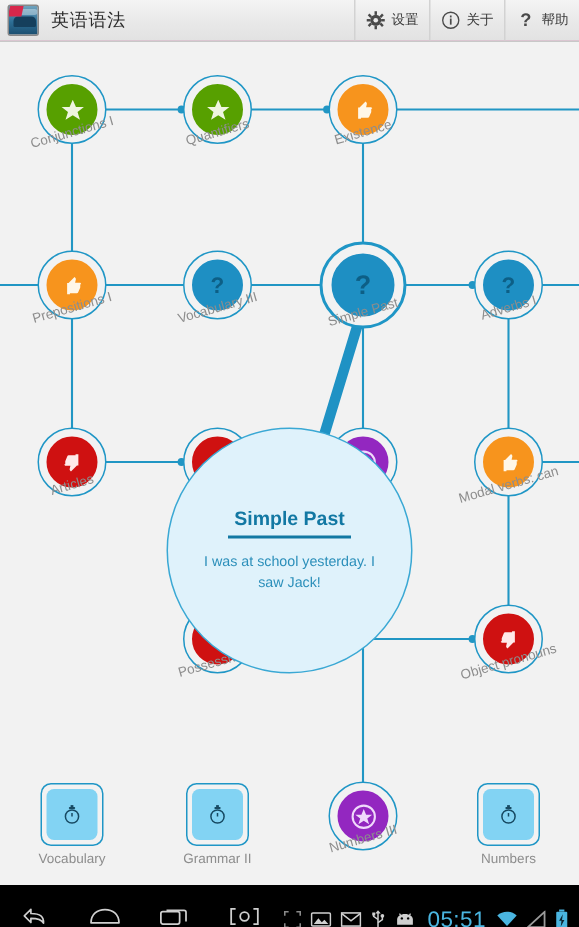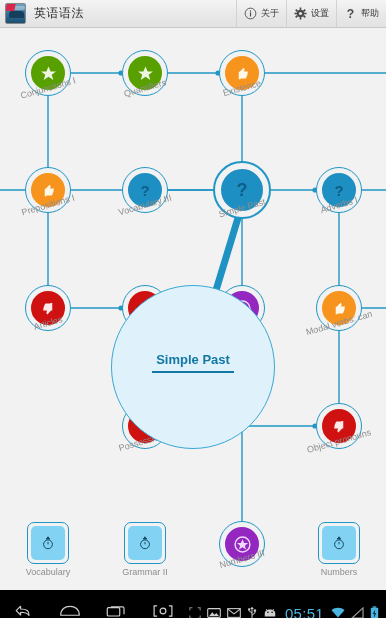--- a/index.html
+++ b/index.html
@@ -276,31 +276,20 @@
 
   <div id="actionbar">
     <div class="app-icon">
       <div class="shine"></div>
       <div class="car"></div>
       <div class="flag"></div>
     </div>
     <div id="app-title">英语语法</div>
 
     <div id="ab-actions">
-
-      <div class="ab-item">
-        <span class="ab-glyph">
-          <svg width="13" height="13" viewBox="0 0 16 16">
-            <circle cx="8" cy="8" r="6.6" fill="none" stroke="#4a4a4a" stroke-width="1.1"></circle>
-            <rect x="7.3" y="6.6" width="1.4" height="5" fill="#4a4a4a"></rect>
-            <rect x="7.3" y="4.1" width="1.4" height="1.6" fill="#4a4a4a"></rect>
-          </svg>
-        </span>
-        <span class="ab-label">关于</span>
-      </div>
 
       <div class="ab-item">
         <span class="ab-glyph">
           <svg width="13" height="13" viewBox="0 0 16 16">
             <g fill="#4a4a4a">
               <rect x="7" y="0.6" width="2" height="3"></rect>
               <rect x="7" y="12.4" width="2" height="3"></rect>
               <rect x="0.6" y="7" width="3" height="2"></rect>
               <rect x="12.4" y="7" width="3" height="2"></rect>
               <rect x="2.2" y="2.8" width="2" height="3" transform="rotate(-45 3.2 4.3)"></rect>
@@ -311,20 +300,31 @@
             <circle cx="8" cy="8" r="4.5" fill="#4a4a4a"></circle>
             <circle cx="8" cy="8" r="1.9" fill="#e9e9e9"></circle>
           </svg>
         </span>
         <span class="ab-label">设置</span>
       </div>
 
       <div class="ab-item">
         <span class="ab-glyph">
           <svg width="13" height="13" viewBox="0 0 16 16">
+            <circle cx="8" cy="8" r="6.6" fill="none" stroke="#4a4a4a" stroke-width="1.1"></circle>
+            <rect x="7.3" y="6.6" width="1.4" height="5" fill="#4a4a4a"></rect>
+            <rect x="7.3" y="4.1" width="1.4" height="1.6" fill="#4a4a4a"></rect>
+          </svg>
+        </span>
+        <span class="ab-label">关于</span>
+      </div>
+
+      <div class="ab-item">
+        <span class="ab-glyph">
+          <svg width="13" height="13" viewBox="0 0 16 16">
             <text x="8" y="13" font-family="Liberation Sans, sans-serif" font-size="15" font-weight="bold" fill="#4a4a4a" text-anchor="middle">?</text>
           </svg>
         </span>
         <span class="ab-label">帮助</span>
       </div>
 
     </div>
   </div>
 
   <div id="map">
@@ -545,20 +545,21 @@
             <line x1="12" y1="14" x2="12" y2="10.4" stroke="#174a63" stroke-width="1.5"></line>
           </svg>
         </div>
       </div>
       <div class="sq-label">Grammar II</div>
     </div>
 
     <div id="bubble" style="left:193px; top:339px;">
       <div id="bubble-title">Simple Past</div>
       <div id="bubble-rule"></div>
+      <div id="bubble-body">I was at school yesterday. I saw Jack!</div>
     </div>
 
   </div>
 
   <div id="navbar">
 
     <div class="nav-btn">
       <span>
         <svg width="20" height="16" viewBox="0 0 24 20">
           <path d="M9 4 L3.5 9.5 L9 15 L9 11.5 C15 11.5 18 12.5 19.5 15.5 C19.8 10 17 7.5 9 7.5 Z" fill="none" stroke="#cfcfcf" stroke-width="1.4" stroke-linejoin="round"></path>

